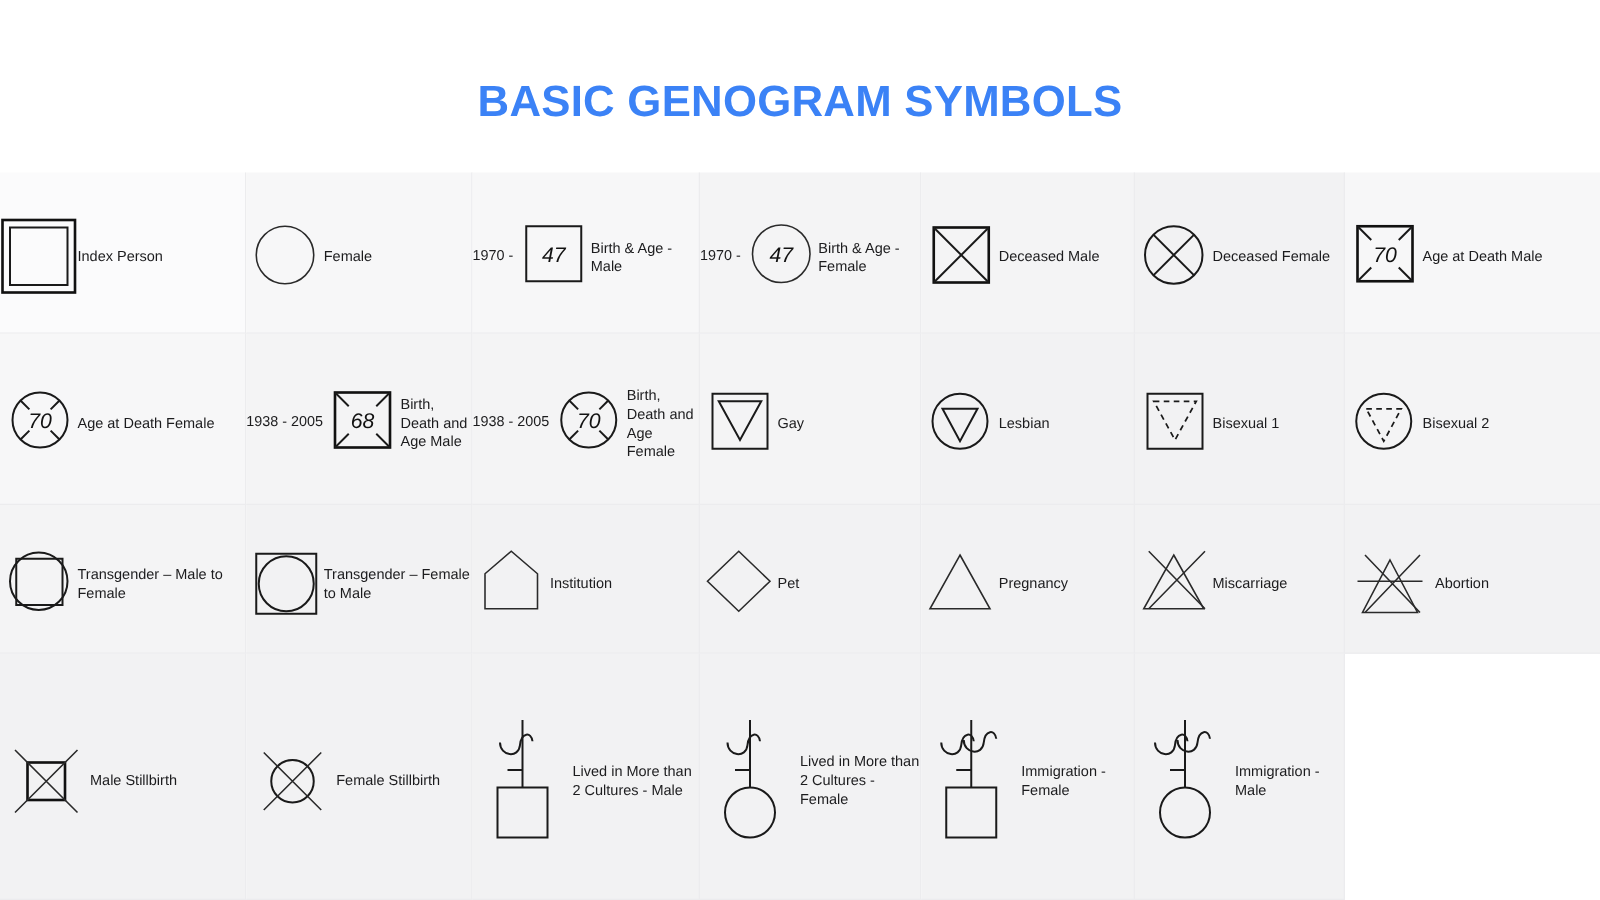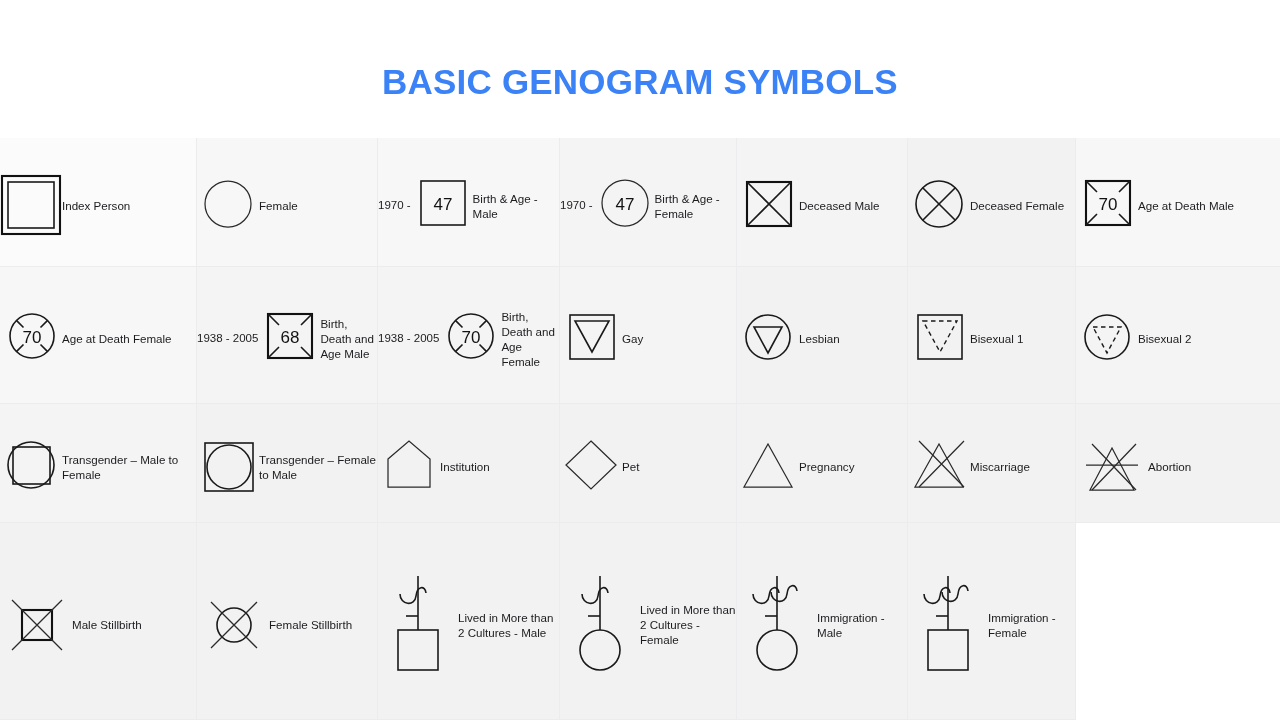--- a/index.html
+++ b/index.html
@@ -57,20 +57,21 @@
     white-space: nowrap;
     font-family: "Liberation Sans", sans-serif;
   }
   .toplabel.empty { visibility: hidden; }
 
   .glyph {
     display: flex;
     align-items: flex-start;
     justify-content: center;
     flex: 0 0 auto;
+    font-style: italic;
   }
   .caption {
     font-size: 11.6px;
     line-height: 15px;
     color: #1c1c1e;
     text-align: left;
     max-width: 155px;
     margin-top: 1px;
     font-family: "Liberation Sans", sans-serif;
   }
@@ -395,34 +396,34 @@
     </div>
 
     <div class="cell shade-d">
       <div class="toplabel empty"></div>
       <div class="glyph">
         <svg width="80" height="105" viewBox="0 0 80 105">
           <path class="stroke" d="M40 4 L40 58"></path>
           <path class="stroke" d="M28 44 L40 44"></path>
           <path class="stroke" d="M16 22 C16 33, 31 35, 32 24 C33 14, 41 13, 42 21"></path>
           <path class="stroke" d="M34 20 C34 31, 49 33, 50 22 C51 12, 59 11, 60 19"></path>
-          <circle class="stroke" cx="40" cy="78" r="20"></circle>
-        </svg>
-      </div>
-      <div class="caption">Immigration - Male</div>
+          <rect class="stroke" x="20" y="58" width="40" height="40"></rect>
+        </svg>
+      </div>
+      <div class="caption">Immigration - Female</div>
     </div>
 
     <div class="cell shade-d">
       <div class="toplabel empty"></div>
       <div class="glyph">
         <svg width="80" height="105" viewBox="0 0 80 105">
           <path class="stroke" d="M40 4 L40 58"></path>
           <path class="stroke" d="M28 44 L40 44"></path>
           <path class="stroke" d="M16 22 C16 33, 31 35, 32 24 C33 14, 41 13, 42 21"></path>
           <path class="stroke" d="M34 20 C34 31, 49 33, 50 22 C51 12, 59 11, 60 19"></path>
-          <rect class="stroke" x="20" y="58" width="40" height="40"></rect>
-        </svg>
-      </div>
-      <div class="caption">Immigration - Female</div>
+          <circle class="stroke" cx="40" cy="78" r="20"></circle>
+        </svg>
+      </div>
+      <div class="caption">Immigration - Male</div>
     </div>
 
   </div>
 </div>
 
 </body></html>

